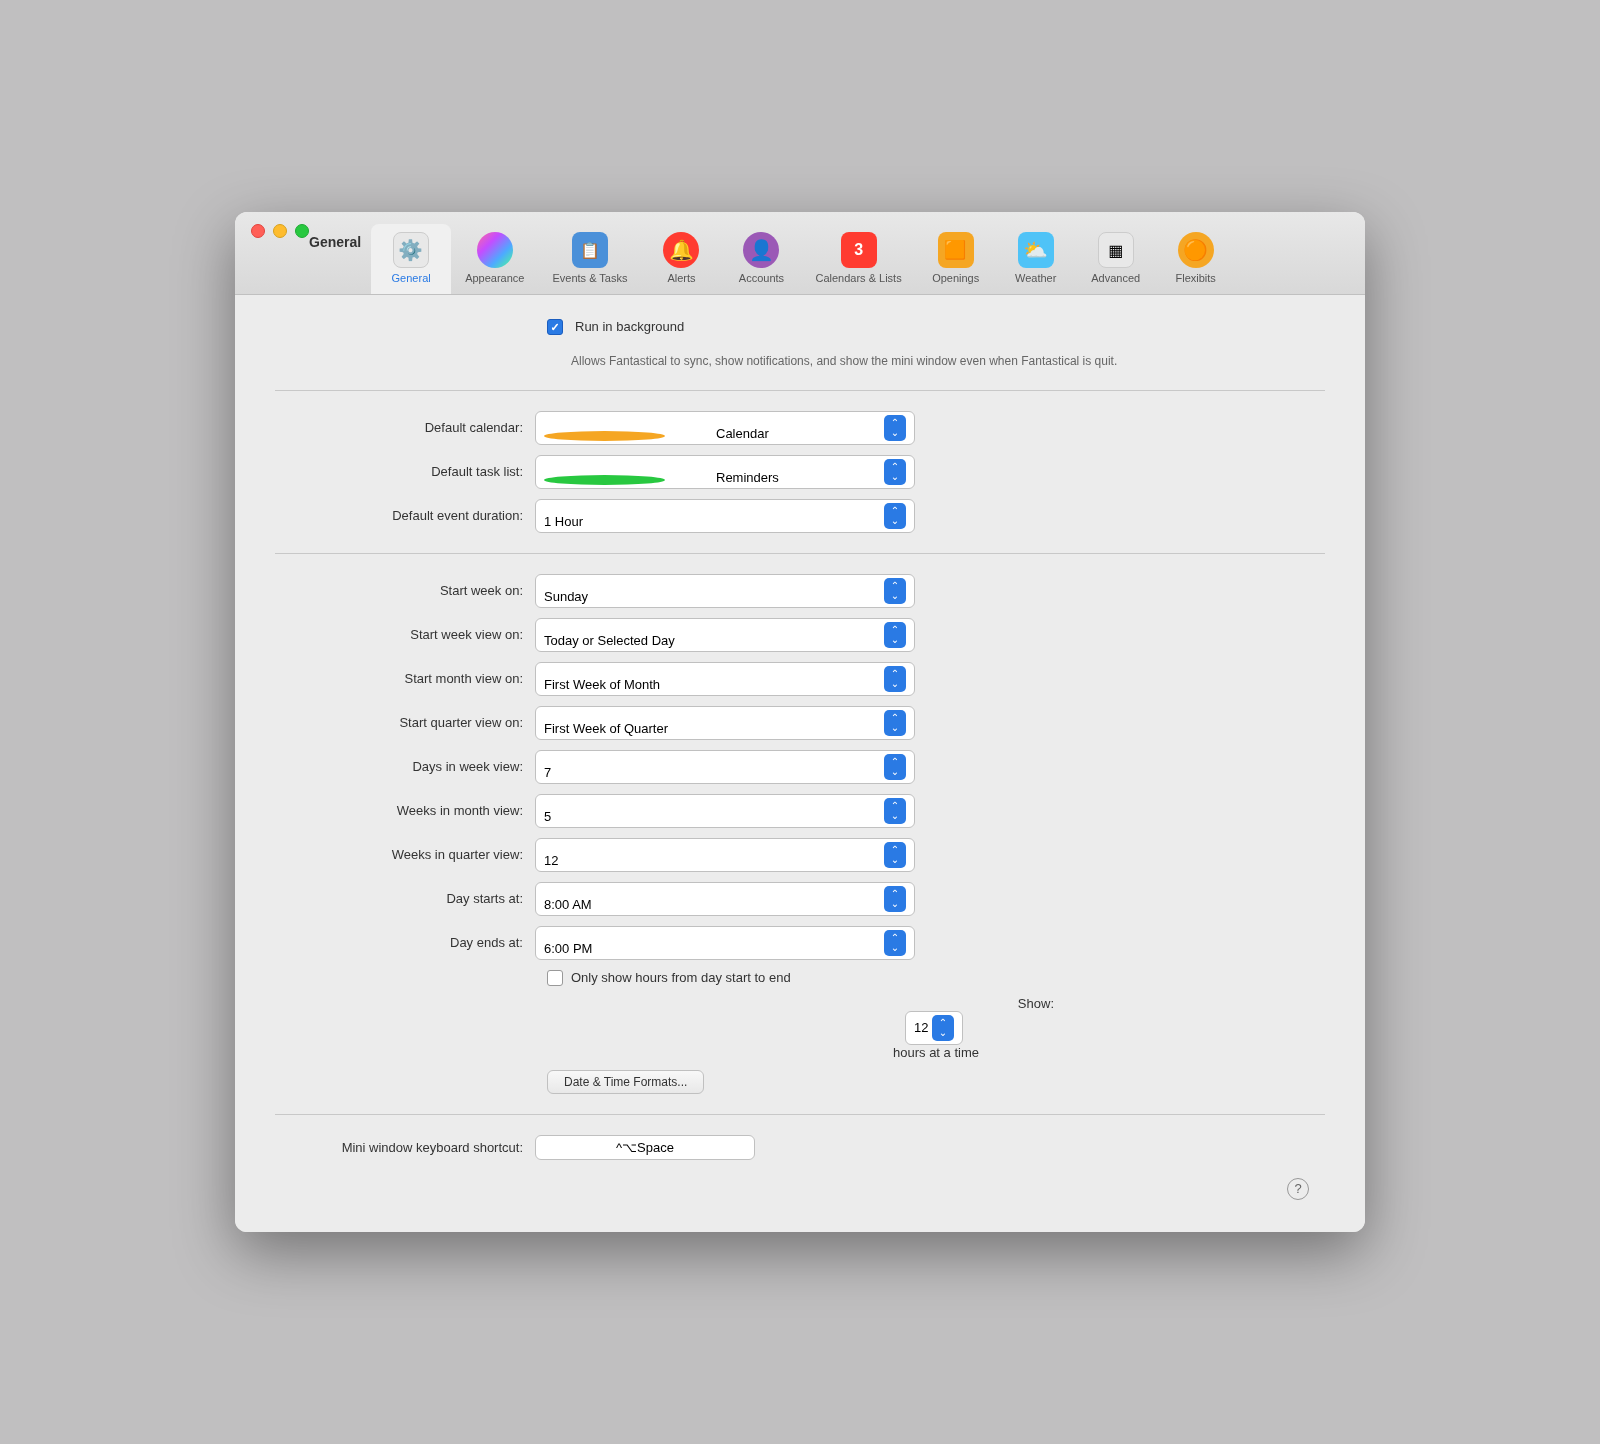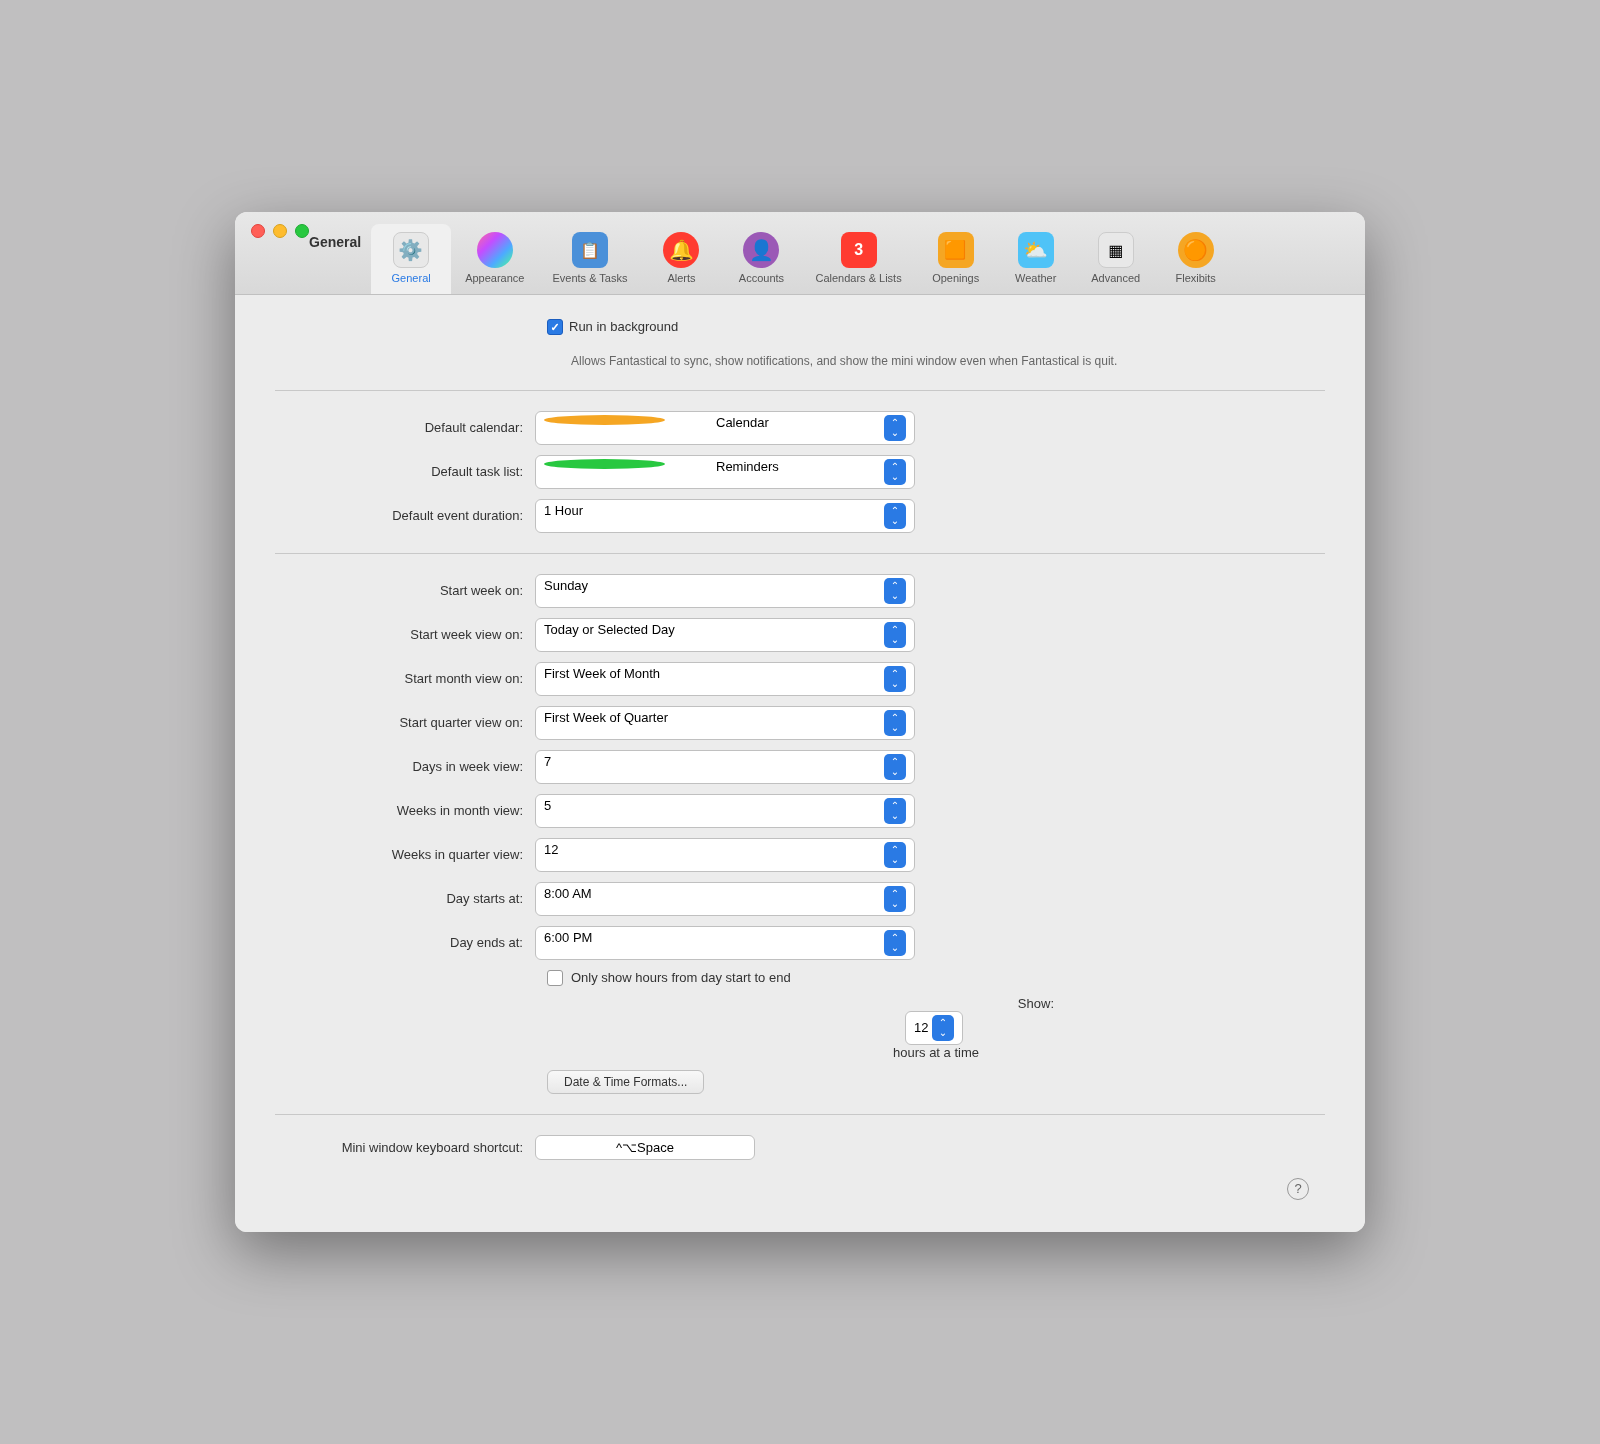--- a/index.html
+++ b/index.html
@@ -150,34 +150,34 @@
     }
     .checkbox.checked::after {
       content: '✓';
       color: white;
       font-size: 11px;
       font-weight: bold;
     }
     .checkbox-label {
       font-size: 13px;
       color: #333;
-      margin-left: 6px;
+      margin-left: 12px;
     }
     .checkbox-desc {
       font-size: 12px;
       color: #666;
       margin-left: 24px;
       padding-left: 272px;
       margin-top: 18px;
       margin-bottom: 8px;
       line-height: 1.4;
     }
     .select-control {
       display: flex;
-      align-items: flex-start;
+      align-items: flex-end;
       background: white;
       border: 1px solid #c0c0c0;
       border-radius: 6px;
       padding: 3px 8px;
       width: 380px;
       position: relative;
       cursor: pointer;
       gap: 47px;
     }
     .select-control span {

